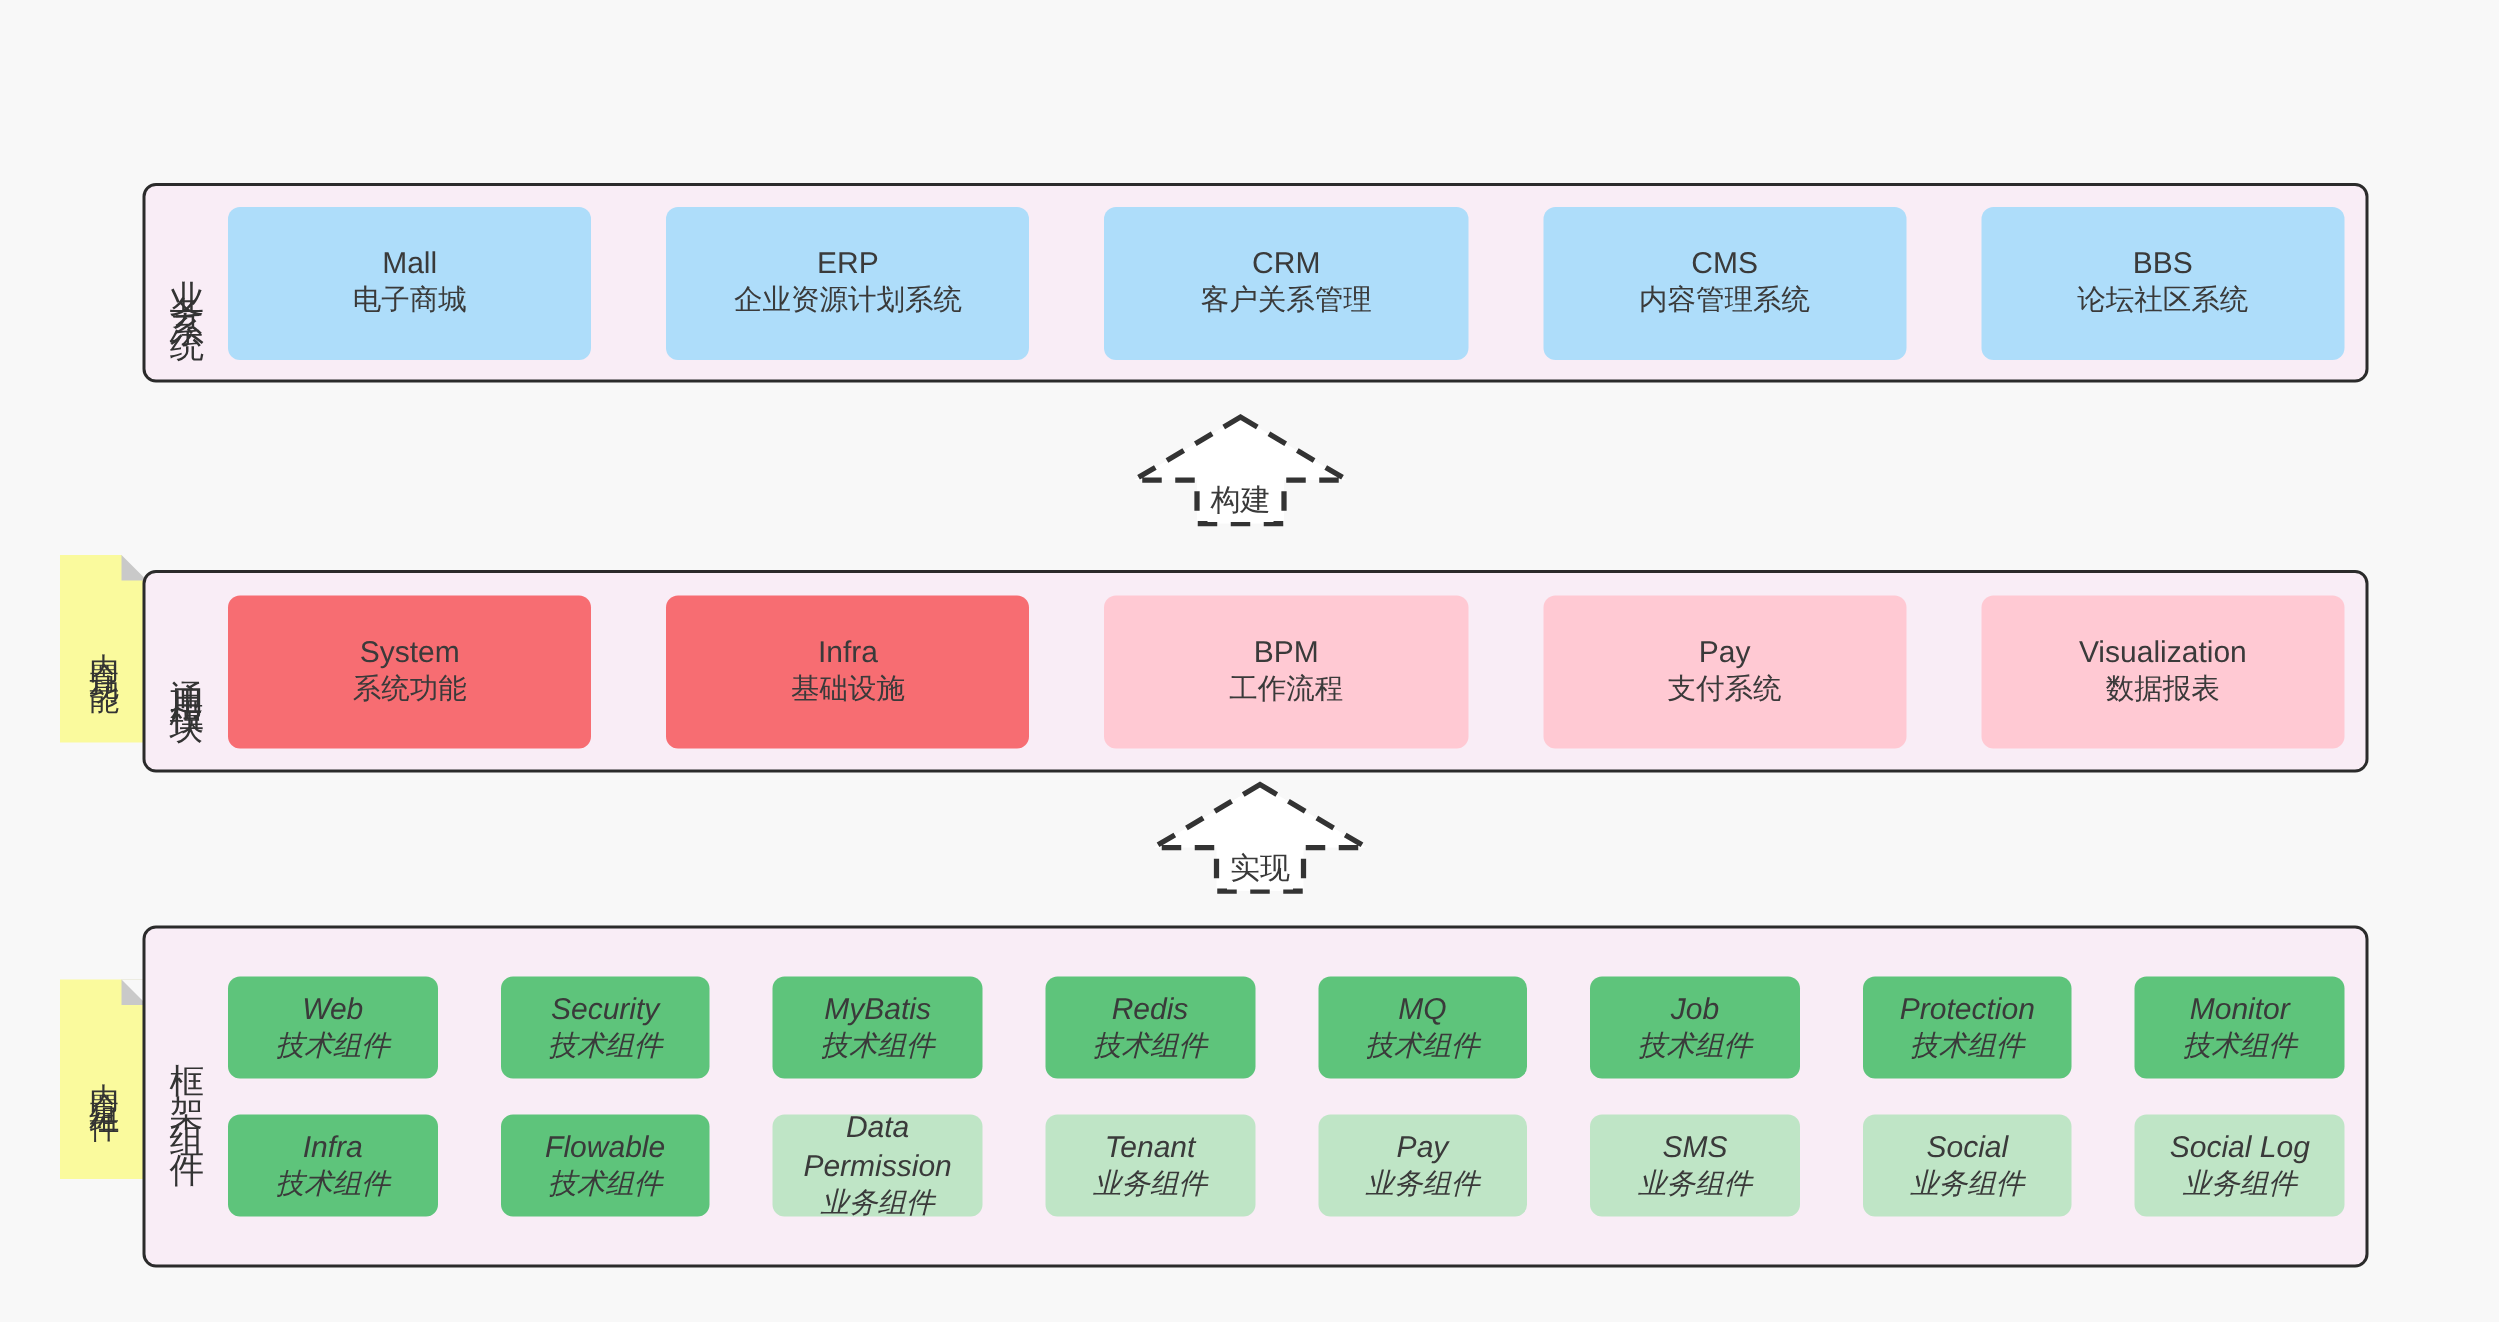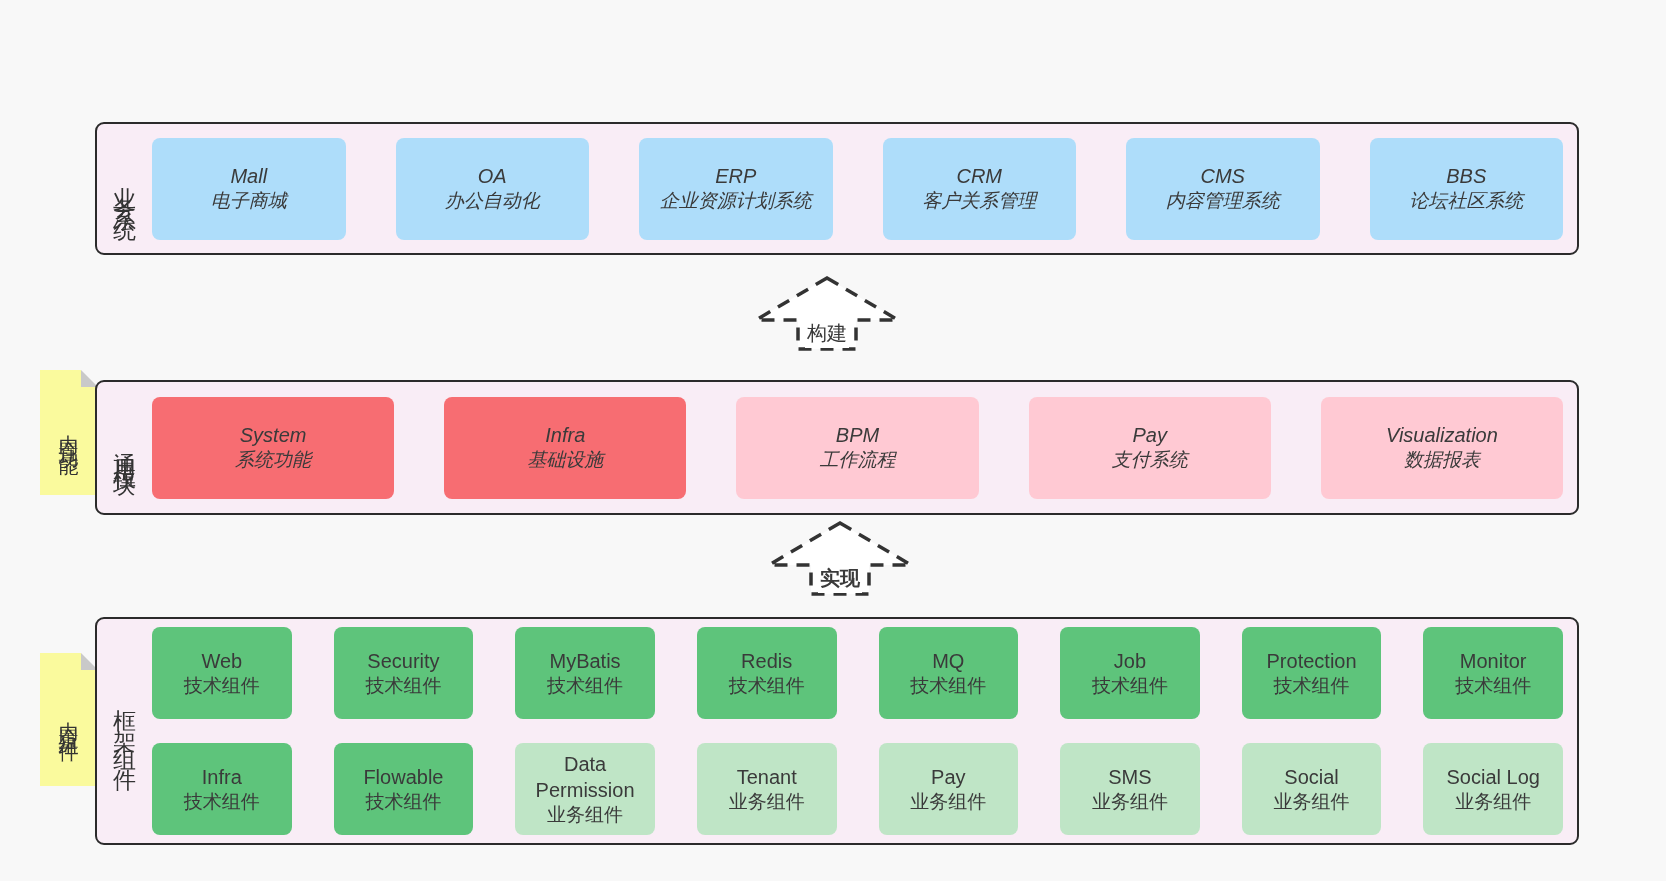--- a/index.html
+++ b/index.html
@@ -30,22 +30,22 @@
   }
   .row{display:flex;}
   .panel-business .row,.panel-modules .row{gap:50px;}
   .panel-components .row{gap:42px;}
   
   .box{
     flex:1;min-width:0;border-radius:8px;
     display:flex;flex-direction:column;align-items:center;justify-content:center;
     text-align:center;padding:4px 6px;box-sizing:border-box;
   }
-  .panel-business .box,.panel-modules .box{height:102px;font-style:italic;}
-  .panel-components .box{height:92px;}
+  .panel-business .box,.panel-modules .box{height:102px;}
+  .panel-components .box{height:68px;font-style:italic;}
   .box-name{font-size:20px;line-height:1.3;}
   .box-desc{font-size:19px;line-height:1.3;}
   .v-blue       {background:#aeddfa;}
   .v-red        {background:#f76d72;}
   .v-pink       {background:#ffc9d3;}
   .v-green      {background:#5ec47b;}
   .v-light-green{background:#bfe5c6;}
   
   .note{
     position:absolute;left:40px;width:58px;background:#fafa9d;z-index:1;
@@ -58,21 +58,21 @@
     border-width:0 17px 17px 0;
     border-color:#f8f8f8 #f8f8f8 #c9c9c9 #c9c9c9;
   }
   .note-text{
     writing-mode:vertical-lr;text-orientation:upright;
     font-size:20px;letter-spacing:7px;line-height:1;color:#333;
   }
   
   .arrow{position:absolute;width:150px;height:78px;z-index:0;}
   .arrow-1{left:752px;top:275px;}
-  .arrow-2{left:765px;top:520px;font-weight:bold;}
+  .arrow-2{left:765px;top:520px;}
   .arrow svg{display:block;}
   .arrow-label{
     position:absolute;left:0;right:0;top:44px;text-align:center;
   }
   .arrow-label span{
     display:inline-block;background:#ffffff;padding:1px 2px;
     font-size:20px;color:#3a3a3a;
   }
 </style>
 </head>
@@ -87,24 +87,20 @@
     <span class="note-text">内置组件</span>
   </div>
 
   <section class="panel panel-business">
     <div class="vlabel">业务系统</div>
     <div class="rows">
         <div class="row">
           <div class="box v-blue">
             <div class="box-name">Mall</div>
             <div class="box-desc">电子商城</div>
-          </div>
-          <div class="box v-blue">
-            <div class="box-name">OA</div>
-            <div class="box-desc">办公自动化</div>
           </div>
           <div class="box v-blue">
             <div class="box-name">ERP</div>
             <div class="box-desc">企业资源计划系统</div>
           </div>
           <div class="box v-blue">
             <div class="box-name">CRM</div>
             <div class="box-desc">客户关系管理</div>
           </div>
           <div class="box v-blue">

